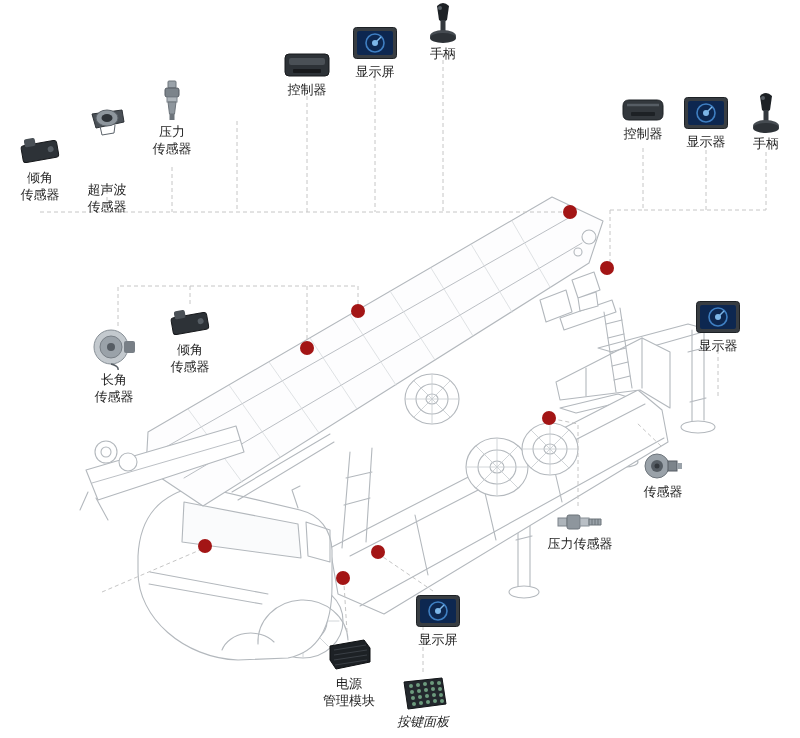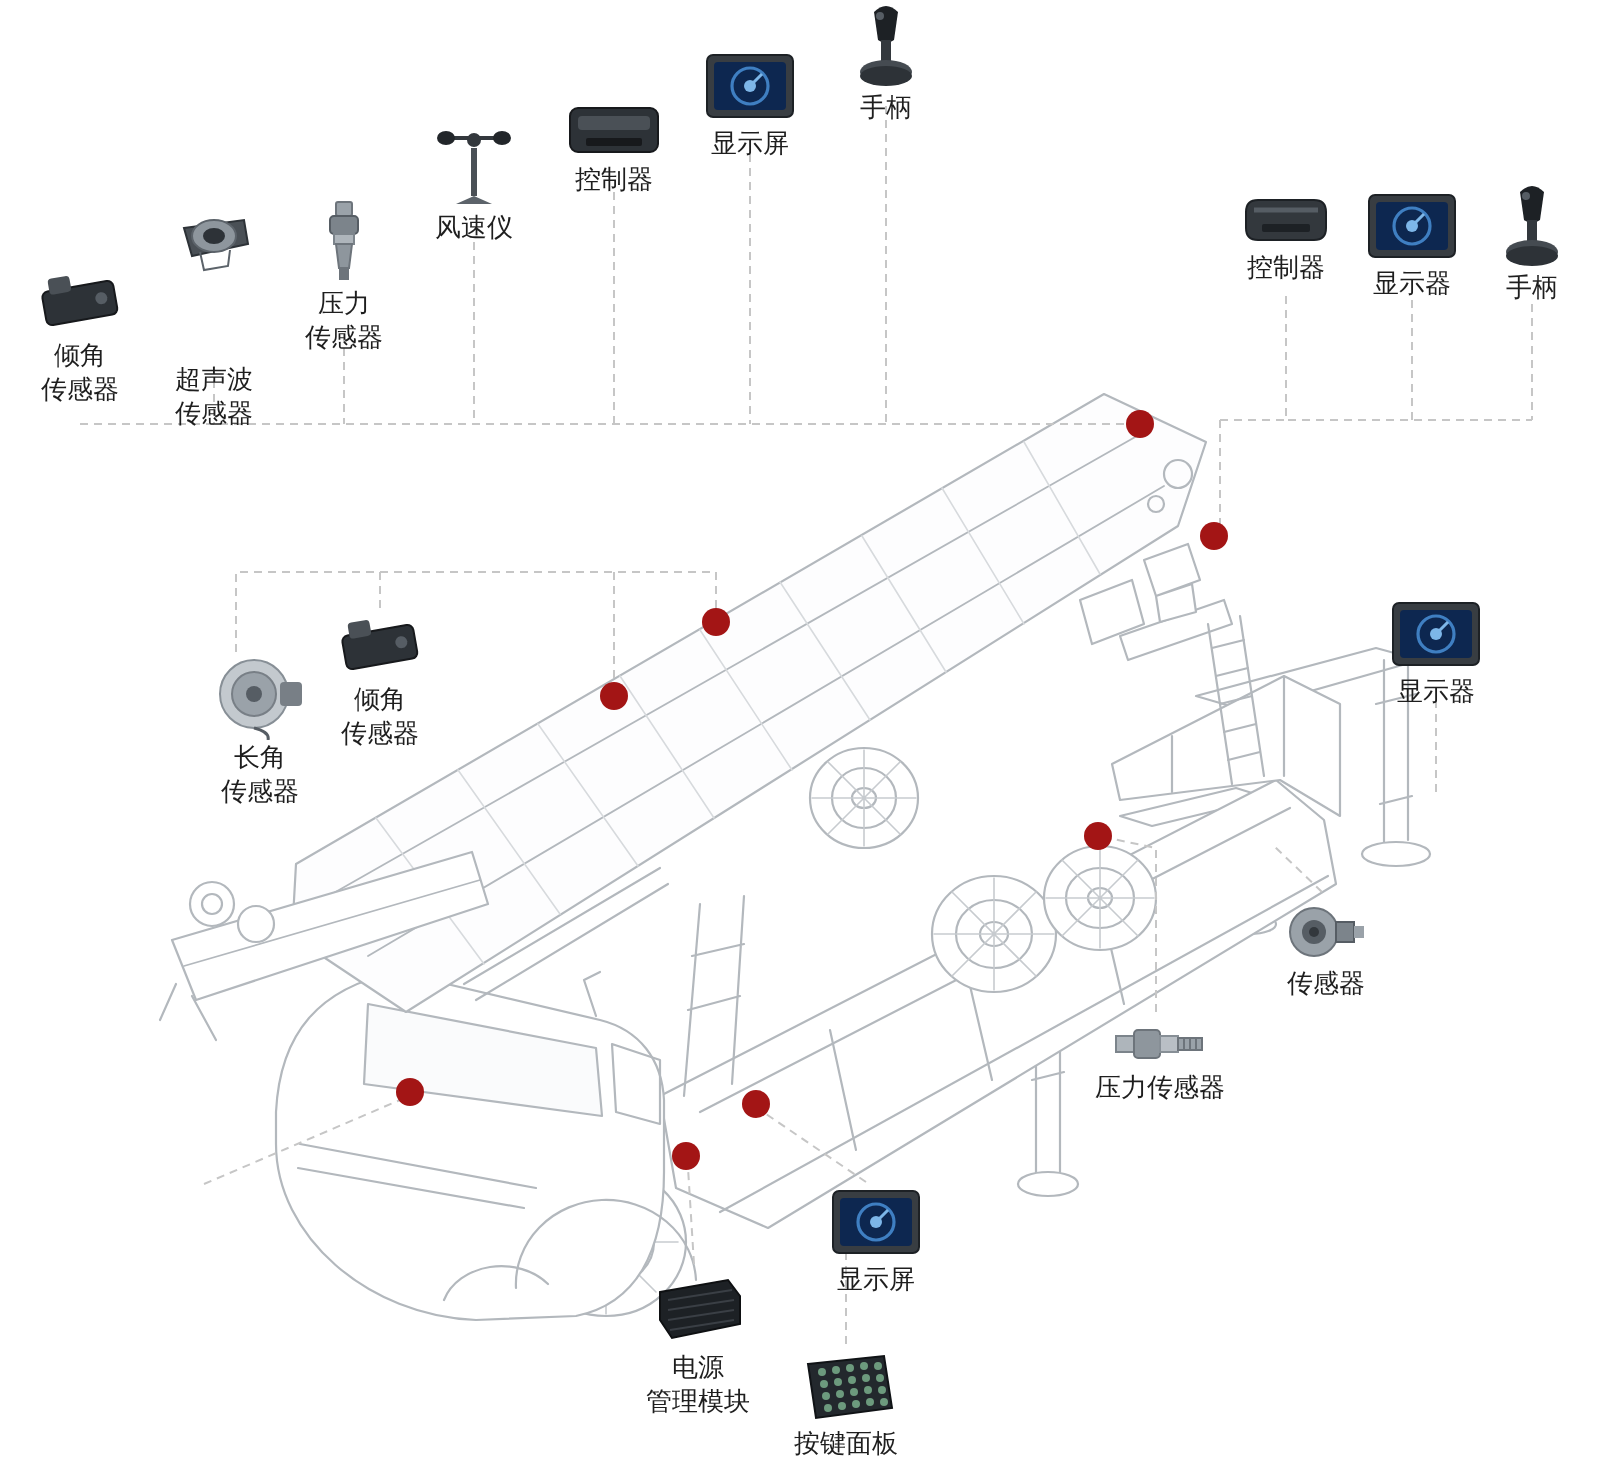--- a/index.html
+++ b/index.html
@@ -137,43 +137,32 @@
     <svg width="42" height="34" viewBox="0 0 42 34">
       <path d="M6,10 L36,6 L38,18 L10,24 Z" fill="#4a5056" stroke="#2d3237"></path>
       <ellipse cx="21" cy="14" rx="11" ry="8" fill="#8e969d" stroke="#5c636a"></ellipse>
       <ellipse cx="21" cy="14" rx="5.5" ry="4" fill="#2d3237"></ellipse>
       <path d="M14,22 L16,31 L28,29 L29,21" fill="none" stroke="#5c636a"></path>
     </svg>
     <div class="lbl">超声波
 传感器</div>
   </div>
 
-  <div class="comp" style="left:142px;top:100px;width:60px;align-items:center;">
+  <div class="comp" style="left:142px;top:80px;width:60px;align-items:center;">
     <svg width="24" height="42" viewBox="0 0 24 42">
       <rect x="8" y="1" width="8" height="7" rx="1" fill="#9aa2a9" stroke="#6d747b"></rect>
       <rect x="5" y="8" width="14" height="9" rx="2" fill="#7c848b" stroke="#565d64"></rect>
       <rect x="7" y="17" width="10" height="5" fill="#aeb5bb" stroke="#7c848b"></rect>
       <path d="M8,22 h8 l-1.5,12 h-5 Z" fill="#8e969d" stroke="#6d747b"></path>
       <rect x="9.5" y="34" width="5" height="6" fill="#6d747b"></rect>
     </svg>
     <div class="lbl">压力
 传感器</div>
   </div>
 
-  <div class="comp" style="left:207px;top:62px;width:60px;">
-    <svg width="42" height="42" viewBox="0 0 42 42">
-      <line x1="21" y1="12" x2="21" y2="36" stroke="#4a5056" stroke-width="3"></line>
-      <line x1="7" y1="7" x2="35" y2="7" stroke="#33383d" stroke-width="2"></line>
-      <ellipse cx="7" cy="7" rx="4.5" ry="3.5" fill="#22262a"></ellipse>
-      <ellipse cx="35" cy="7" rx="4.5" ry="3.5" fill="#22262a"></ellipse>
-      <circle cx="21" cy="8" r="3.5" fill="#33383d"></circle>
-      <path d="M21,36 l-9,4 h18 Z" fill="#5c636a"></path>
-    </svg>
-    <div class="lbl">风速仪</div>
-  </div>
 
   <div class="comp" style="left:277px;top:48px;width:60px;">
     <svg width="48" height="32" viewBox="0 0 48 32">
       <rect x="2" y="6" width="44" height="22" rx="4" fill="#2d3237" stroke="#17191c"></rect>
       <rect x="6" y="10" width="36" height="7" rx="2" fill="#4a5056"></rect>
       <rect x="10" y="21" width="28" height="4" rx="1" fill="#17191c"></rect>
     </svg>
     <div class="lbl">控制器</div>
   </div>
 
@@ -223,21 +212,21 @@
     <svg width="34" height="44" viewBox="0 0 34 44">
       <path d="M11,6 Q17,0 23,6 L21,20 Q17,23 13,20 Z" fill="#1d2125"></path>
       <circle cx="14" cy="8" r="2" fill="#565d64"></circle>
       <rect x="14.5" y="20" width="5" height="14" fill="#33383d"></rect>
       <ellipse cx="17" cy="36" rx="13" ry="6" fill="#454b51"></ellipse>
       <ellipse cx="17" cy="38" rx="13" ry="5" fill="#2d3237"></ellipse>
     </svg>
     <div class="lbl">手柄</div>
   </div>
 
-  <div class="comp" style="left:100px;top:326px;width:60px;font-family:Liberation Mono, monospace;">
+  <div class="comp" style="left:84px;top:326px;width:60px;">
     <svg width="46" height="44" viewBox="0 0 46 44">
       <circle cx="20" cy="21" r="17" fill="#c3c9ce" stroke="#878f96"></circle>
       <circle cx="20" cy="21" r="11" fill="#9aa2a9" stroke="#787f86"></circle>
       <circle cx="20" cy="21" r="4" fill="#565d64"></circle>
       <rect x="33" y="15" width="11" height="12" rx="2" fill="#787f86"></rect>
       <path d="M20,38 q8,2 7,6" stroke="#565d64" fill="none" stroke-width="1.5"></path>
     </svg>
     <div class="lbl">长角
 传感器</div>
   </div>
@@ -306,21 +295,21 @@
       <path d="M6,10 L40,4 L46,12 L46,26 L12,33 L6,24 Z" fill="#1d2125" stroke="#0e1012"></path>
       <line x1="10" y1="14" x2="42" y2="9" stroke="#3a3f45"></line>
       <line x1="10" y1="19" x2="43" y2="14" stroke="#3a3f45"></line>
       <line x1="10" y1="24" x2="43" y2="19" stroke="#3a3f45"></line>
       <line x1="11" y1="29" x2="43" y2="24" stroke="#3a3f45"></line>
     </svg>
     <div class="lbl">电源
 管理模块</div>
   </div>
 
-  <div class="comp" style="left:393px;top:676px;width:60px;">
+  <div class="comp" style="left:393px;top:676px;width:60px;font-style:italic;">
     <svg width="54" height="36" viewBox="0 0 54 36">
       <path d="M8,6 L46,2 L50,28 L12,33 Z" fill="#23282d" stroke="#101316"></path>
       <g fill="#6c9a7d">
         <circle cx="15" cy="10" r="2"></circle>
           <circle cx="22" cy="9" r="2"></circle>
           <circle cx="29" cy="8" r="2"></circle>
           <circle cx="36" cy="7" r="2"></circle>
           <circle cx="43" cy="7" r="2"></circle>
         <circle cx="16" cy="16" r="2"></circle>
           <circle cx="23" cy="15" r="2"></circle>

